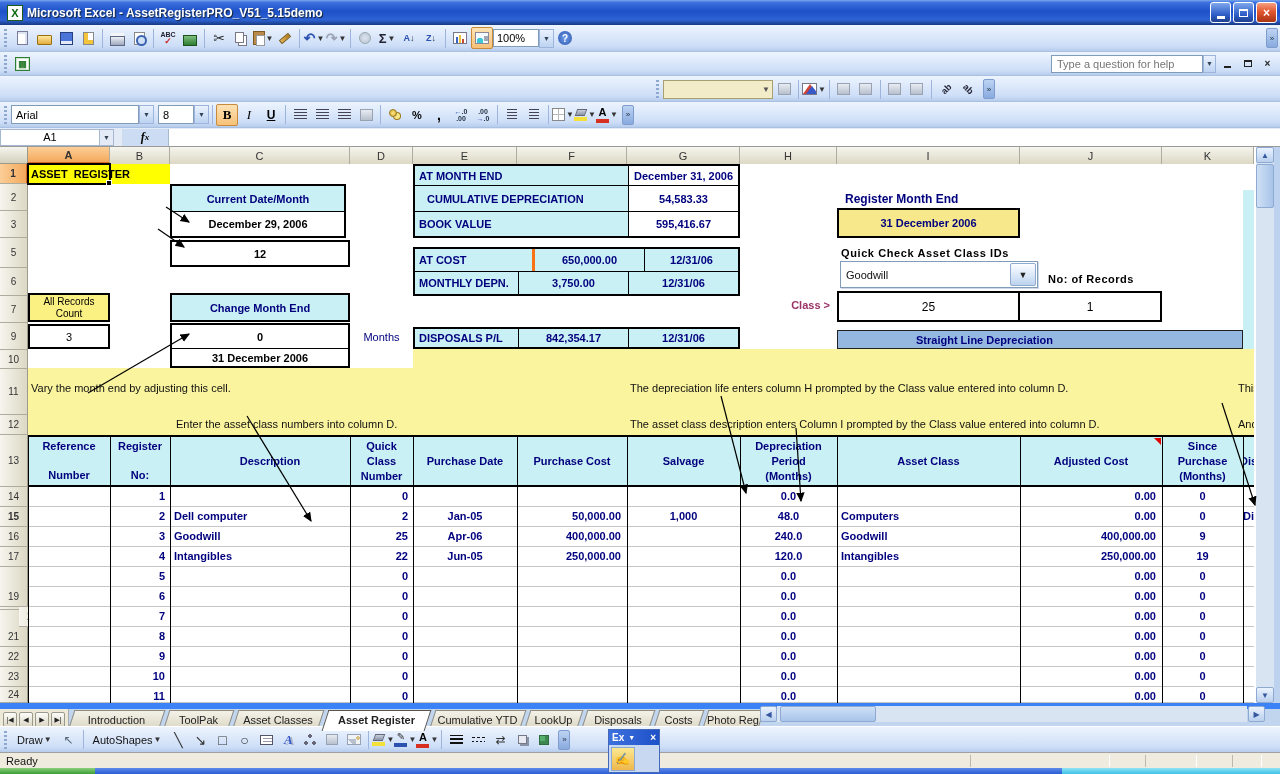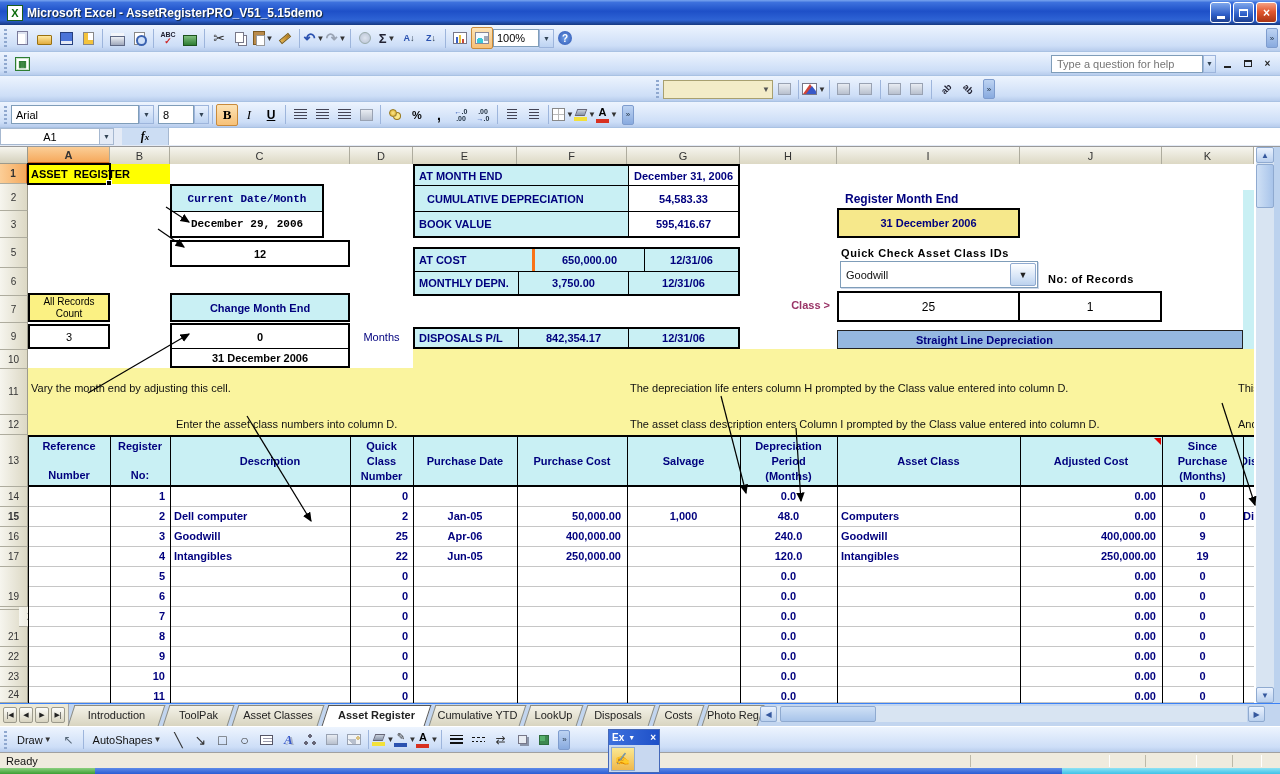--- a/index.html
+++ b/index.html
@@ -127,21 +127,21 @@
   .decic{font-size:7px;font-weight:bold;color:#234;line-height:7px;text-align:center;}
   .decic em{font-style:normal;color:#2B52B0;}
   .ic-borders{width:13px;height:13px;border:1px solid #888;
     background:linear-gradient(#bbb,#bbb) 50% 0/1px 100% no-repeat,linear-gradient(#bbb,#bbb) 0 50%/100% 1px no-repeat,#fff;}
   .undr{display:flex;flex-direction:column;align-items:center;line-height:11px;}
   .undr .bar{width:13px;height:4px;margin-top:1px;}
   .ic-bucket{width:10px;height:7px;background:linear-gradient(#C8D0DC,#8894A8);transform:skewX(-20deg);border:1px solid #667;}
 
   
   .fbar{position:absolute;left:0;top:128px;width:1280px;height:19px;background:#E4EBF6;
-    border-bottom:1px solid #999;display:flex;align-items:flex-start;}
+    border-bottom:1px solid #999;display:flex;align-items:center;}
   .namebox{width:100px;height:17px;background:#fff;border:1px solid #A6B8D0;display:flex;
     align-items:center;justify-content:center;font-size:11px;}
   .namedd{width:14px;height:17px;background:#E4EBF6;border:1px solid #A6B8D0;border-left:0;
     display:flex;align-items:center;justify-content:center;font-size:7px;color:#345;}
   .fxzone{width:46px;display:flex;align-items:center;justify-content:center;height:17px;margin-left:8px;
     background:#CCDDF3;font-family:"Liberation Serif",serif;font-style:italic;font-weight:bold;font-size:12px;}
   .fcontent{flex:1;height:17px;background:#fff;border-left:1px solid #A6B8D0;}
 
   
   .colhdr-strip{position:absolute;left:0;top:147px;width:1254px;height:17px;
@@ -213,21 +213,21 @@
   
   .combo{position:absolute;left:840px;top:261px;width:198px;height:27px;background:#fff;
     border:1px solid #7F9DB9;box-shadow:1px 1px 0 #cdd8ea;display:flex;align-items:center;}
   .combotext{flex:1;padding-left:5px;font-size:11px;color:#111;}
   .combobtn{width:26px;height:23px;margin-right:1px;background:linear-gradient(#FDFEFF,#D7E5F7 60%,#BCD2EE);
     border:1px solid #8FAAD0;border-radius:2px;display:flex;align-items:center;justify-content:center;
     color:#222;font-size:9px;}
 
   
   .tabbar{position:absolute;left:0;top:703px;width:1280px;height:23px;background:#C2D5EF;
-    border-top:1px solid #3b82f6;display:flex;align-items:flex-start;}
+    border-top:6px solid #3b82f6;display:flex;align-items:flex-start;}
   .tabnav{display:flex;align-items:center;height:22px;background:#ECE9D8;padding:0 2px;border-right:1px solid #aaa;}
   .tnbtn{width:14px;height:16px;margin:0 1px;display:flex;align-items:center;justify-content:center;
     font-size:7px;color:#222;background:linear-gradient(#FDFDFA,#D8D4C0);border:1px solid #9C9A8C;border-radius:2px;}
   .tabs{display:flex;height:22px;align-items:stretch;}
   .sheet-tab{position:relative;display:flex;align-items:center;justify-content:center;
     font-size:11px;color:#222;flex:none;overflow:visible;}
   .sheet-tab::before{content:"";position:absolute;inset:1px 2px 0 2px;background:linear-gradient(#F4F2E8,#D8D4C0);
     border:1px solid #8E8C7E;border-bottom:0;transform:skewX(-18deg);}
   .sheet-tab span{position:relative;z-index:1;padding:0 2px;white-space:nowrap;overflow:hidden;}
   .sheet-tab.active{z-index:2;font-weight:bold;}
@@ -565,21 +565,21 @@
       <span class="rowhdr" style="top: 687px; height: 16px;">24</span>
     </div>
 
   <div class="abs lyellow" style="left:413px;top:349px;width:841px;height:20px;"></div>
   <div class="abs lyellow" style="left:28px;top:368px;width:1226px;height:67px;"></div>
   <div class="abs cyan" style="left:1243px;top:190px;width:11px;height:159px;"></div>
 
   <div class="a1text">ASSET  REGISTER</div>
   <div class="a1sel"></div>
 
-  <div class="cellbox b2" style="left:170px;top:184px;width:154px;height:54px;flex-direction:column;align-items:stretch;padding:0;font-family:Liberation Mono, monospace;">
+  <div class="cellbox b2" style="left:170px;top:184px;width:176px;height:54px;flex-direction:column;align-items:stretch;padding:0;">
     <div class="cyan blocklbl" style="height:26px;display:flex;align-items:center;justify-content:center;border-bottom:1px solid #000;">Current Date/Month</div>
     <div style="flex:1;display:flex;align-items:center;justify-content:center;font-weight:bold;">December 29, 2006</div>
   </div>
   <div class="cellbox b2" style="left:170px;top:240px;width:180px;height:27px;font-weight:bold;">12</div>
 
   <div class="cellbox b2" style="left:28px;top:293px;width:82px;height:29px;background:#FBF183;flex-direction:column;font-size:10px;line-height:12px;">
     <span>All Records</span>
       <span>Count</span>
   </div>
   <div class="cellbox b2 cyan blocklbl" style="left:170px;top:293px;width:180px;height:29px;">Change Month End</div>

